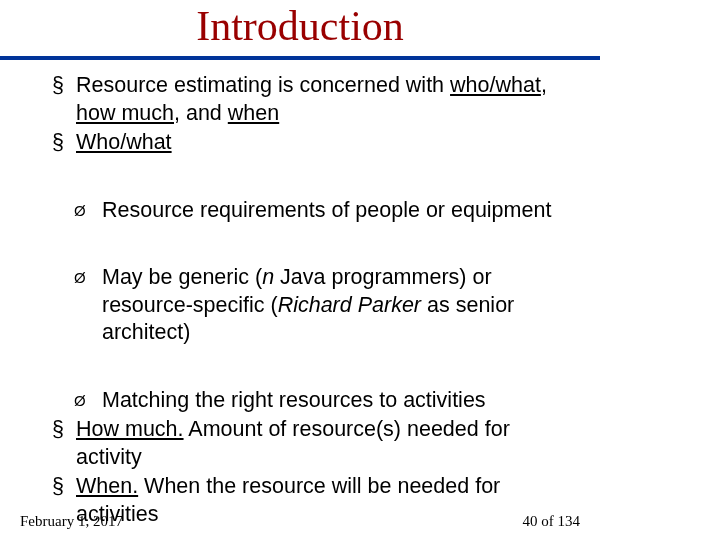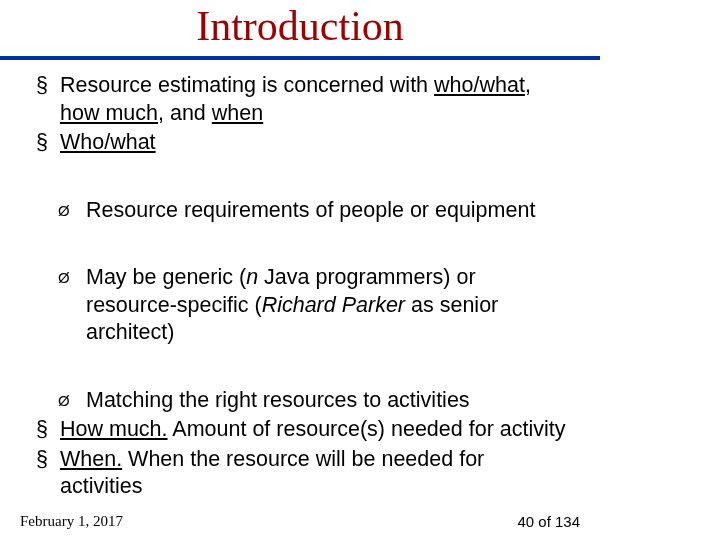--- a/index.html
+++ b/index.html
@@ -26,21 +26,21 @@
     text-align: center;
     padding-top: 2px;
     padding-bottom: 6px;
   }
   .divider {
     height: 4px;
     background: #003399;
     width: 100%;
   }
   .content {
-    padding: 12px 30px 0 36px;
+    padding: 12px 30px 0 52px;
     font-size: 21.5px;
     line-height: 1.28;
   }
   .lvl1 {
     position: relative;
     padding-left: 24px;
     margin-bottom: 2px;
   }
   .lvl1::before {
     content: "§";
@@ -75,21 +75,21 @@
     display: flex;
     justify-content: space-between;
     align-items: flex-end;
   }
   .footer .left { text-align: left; font-family: Liberation Serif, serif; }
   .footer .center {
     position: absolute;
     left: 50%;
     transform: translateX(-50%);
   }
-  .footer .right { text-align: left; }
+  .footer .right { text-align: left; font-family: Liberation Serif, serif; }
 </style>
 </head>
 <body>
 
 <div class="slide">
 
   <div class="title">Introduction</div>
   <div class="divider"></div>
 
   <div class="content">

